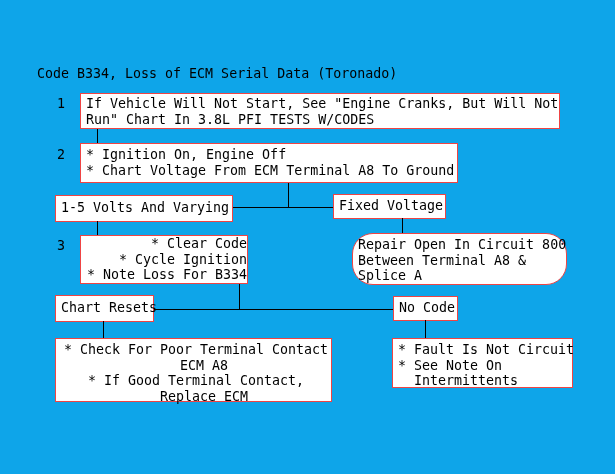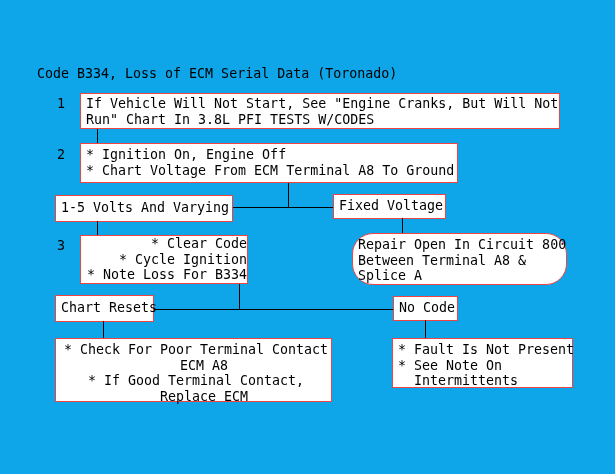--- a/index.html
+++ b/index.html
@@ -118,18 +118,18 @@
   <div class="vline" style="left:425px; top:320px; height:18px;"></div>
 
   <div class="box" style="left:55px; top:338px; width:277px; height:64px; padding:3px 0 0 5px;text-align:center;">
     <div class="line">* Check For Poor Terminal Contact</div>
     <div class="line">  ECM A8</div>
     <div class="line">* If Good Terminal Contact,</div>
     <div class="line">  Replace ECM</div>
   </div>
 
   <div class="box" style="left:392px; top:338px; width:181px; height:50px; padding:3px 0 0 5px;">
-    <div class="line">* Fault Is Not Present</div>
+    <div class="line">* Fault Is Not Circuit</div>
     <div class="line">* See Note On</div>
     <div class="line">  Intermittents</div>
   </div>
 
 </div>
 
 </body></html>

